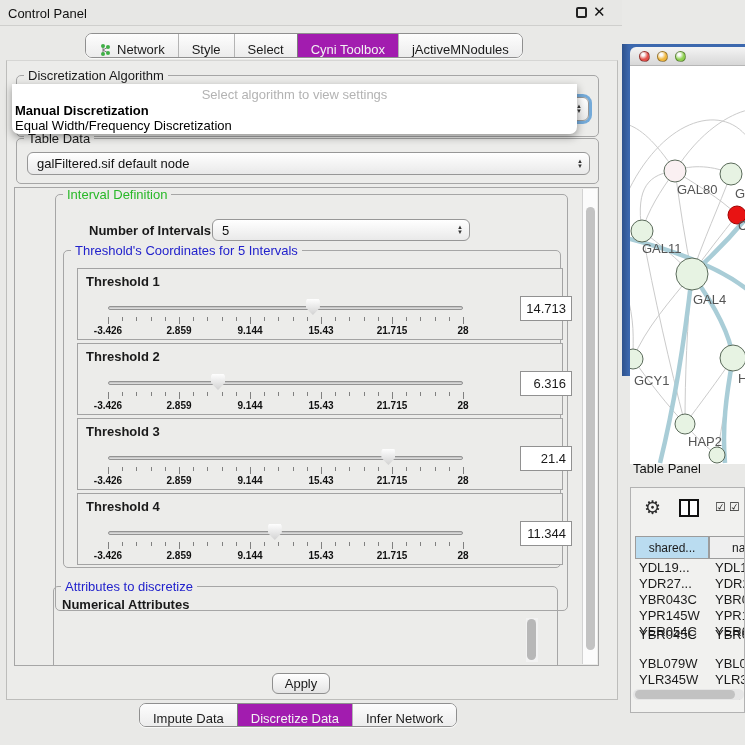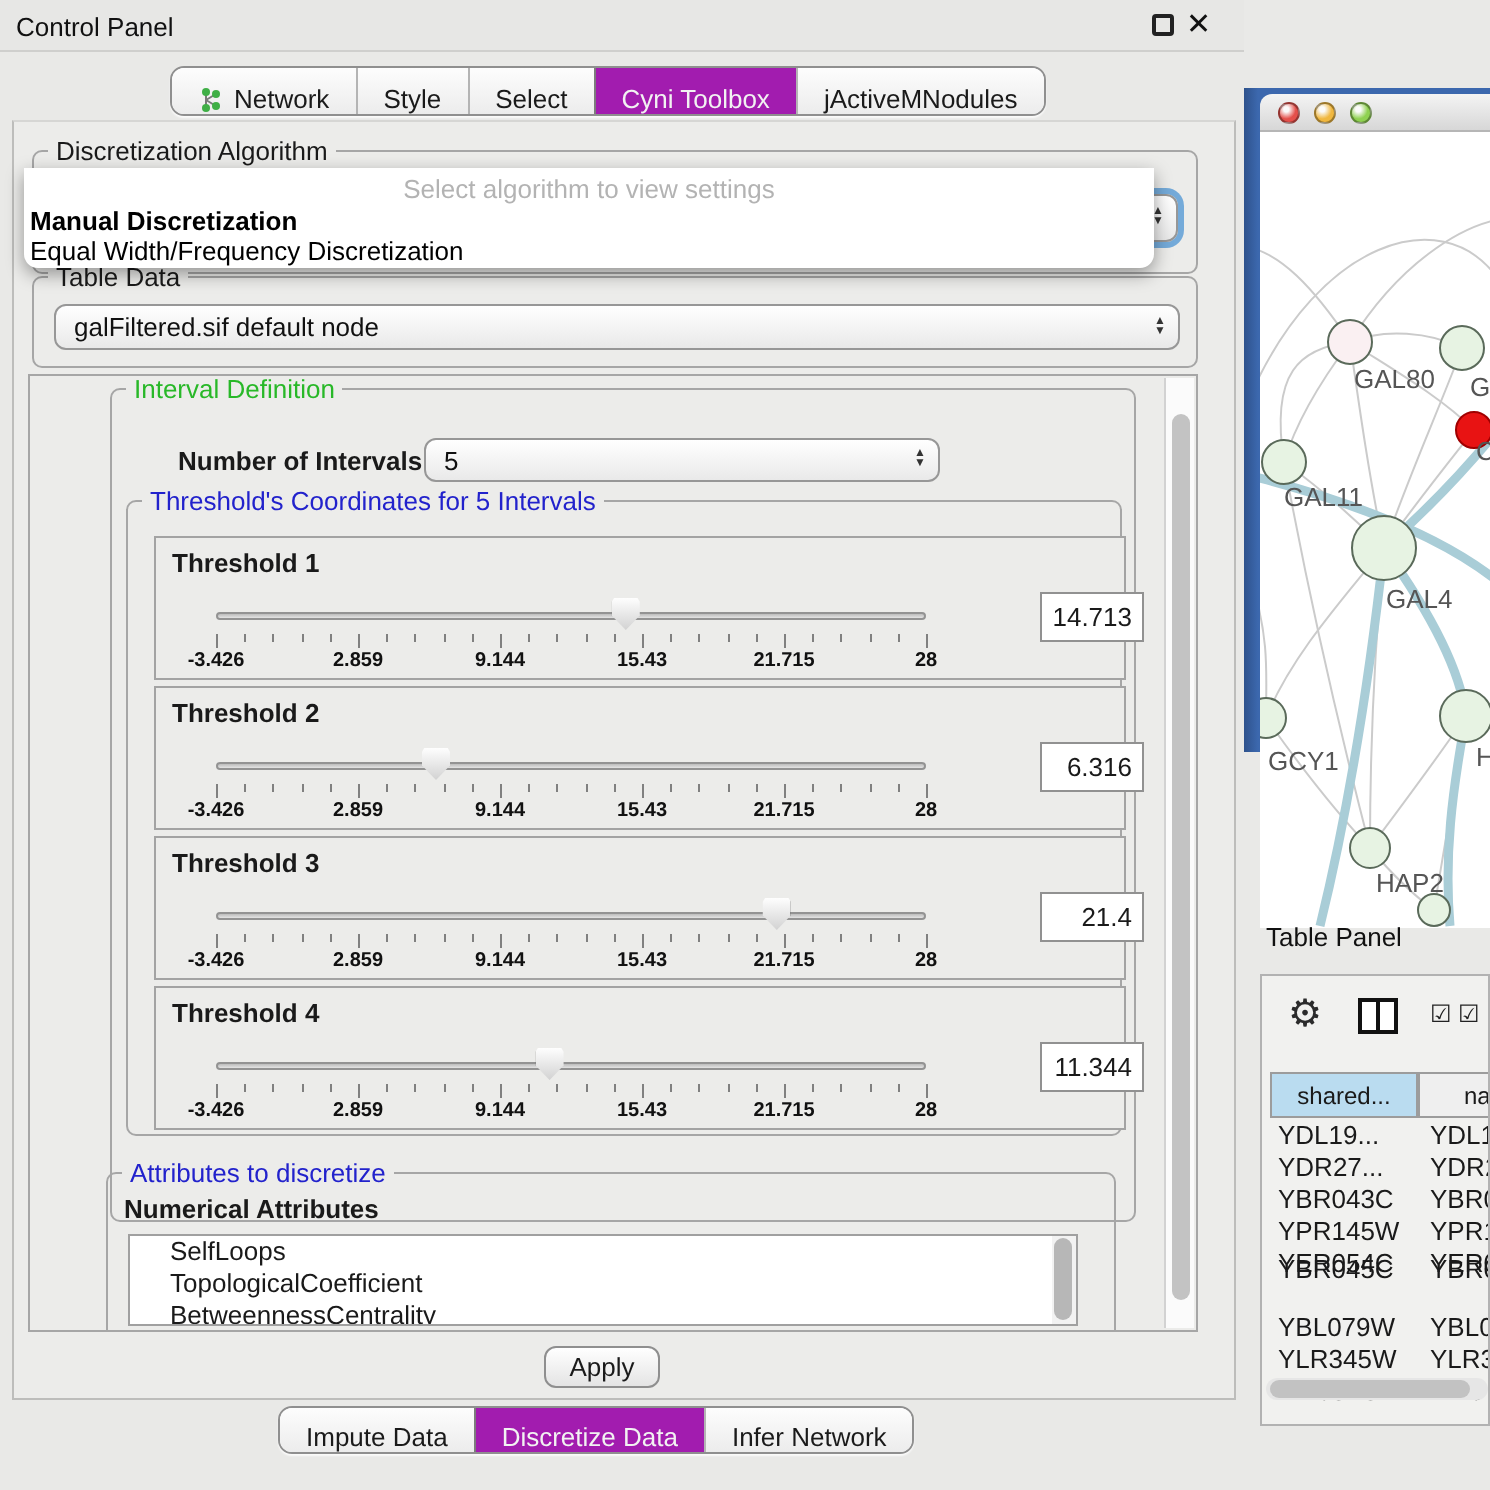--- a/index.html
+++ b/index.html
@@ -318,25 +318,20 @@
                 <div class="ticklab" style="left:385.0px">28</div>
                 <div class="valbox">11.344</div>
               </div>
             </div>
         </div>
       </div>
 
       <div class="group" style="left:38px; top:398px; width:505px; height:90px;">
         <span class="legend blue">Attributes to discretize</span>
         <span class="bold" style="position:absolute; left:8px; top:10px;">Numerical Attributes</span>
-        <div class="attr-list" style="left:10px; top:30px; width:475px; height:46px;" id="attrList">
-            <div class="item">SelfLoops</div>
-            <div class="item">TopologicalCoefficient</div>
-            <div class="item">BetweennessCentrality</div>
-          </div>
         <div class="lsb" style="left:472px; top:31px; height:44px;">
             <div class="thumb" style="top:1px; height:41px;"></div>
           </div>
       </div>
 
       <div class="vsb">
           <div class="thumb" style="top:18px; height:443px;"></div>
         </div>
     </div>
 

